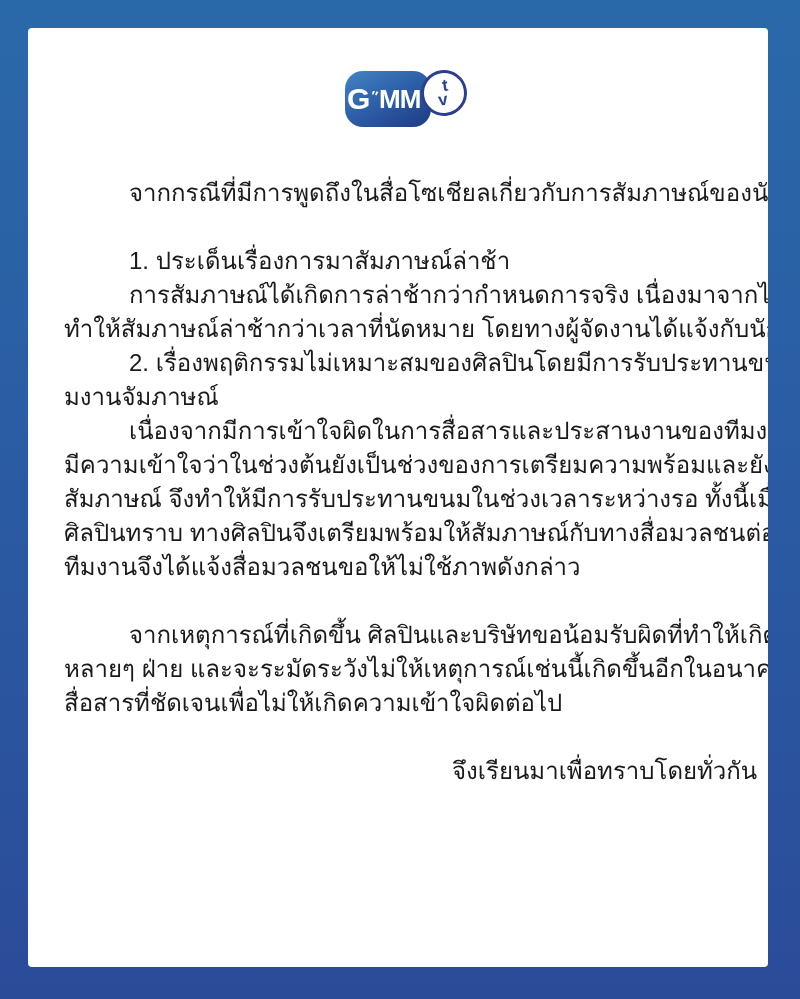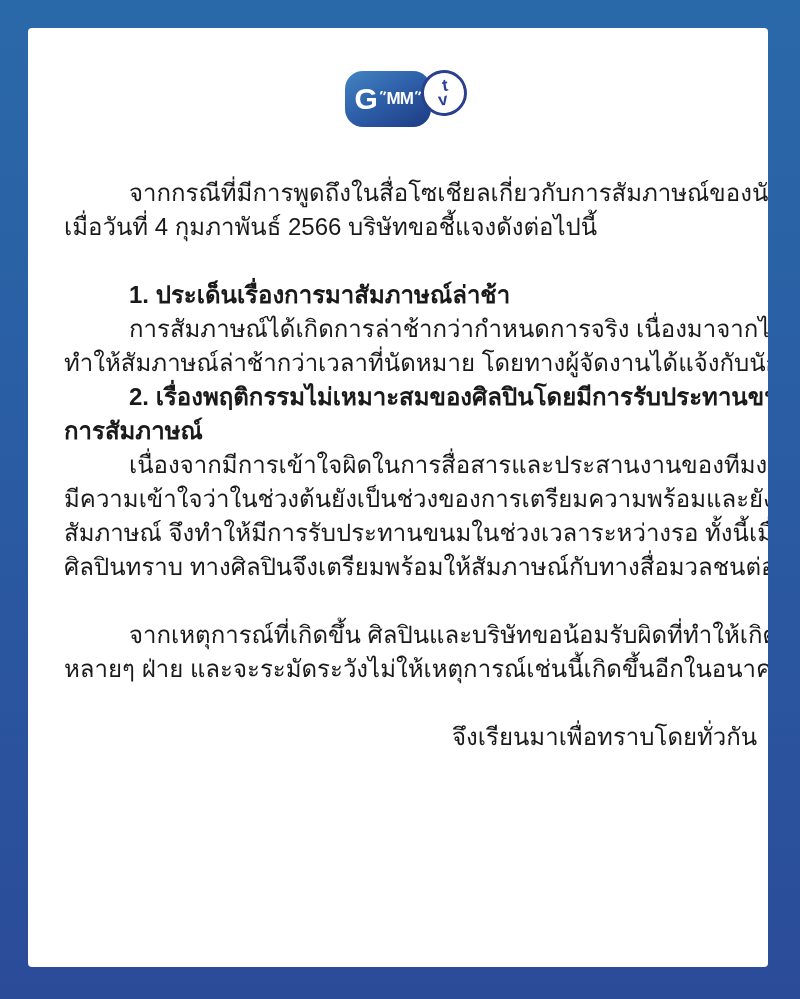--- a/index.html
+++ b/index.html
@@ -31,21 +31,21 @@
   }
   .tv-body{
     position:absolute;left:0;top:1px;
     width:86px;height:56px;
     border-radius:18px;
     background:linear-gradient(150deg,#4484c3 0%,#2d5fa8 48%,#1d3b82 100%);
     display:flex;align-items:center;justify-content:center;
     color:#ffffff;font-weight:bold;
   }
   .logo-g{font-size:30px;line-height:30px;}
-  .logo-mm{font-size:17px;line-height:26px;letter-spacing:-1px;}
+  .logo-mm{font-size:26px;line-height:26px;letter-spacing:-1px;}
   .logo-tick{font-size:14px;position:relative;top:-3px;margin:0 1px;transform:rotate(10deg);}
   .tv-circle{
     position:absolute;left:76px;top:0;
     width:46px;height:46px;
     border-radius:50%;
     background:#ffffff;
     border:3px solid #2b3f8f;
     box-sizing:border-box;
     display:flex;flex-direction:column;align-items:center;justify-content:center;
     color:#2b4397;font-weight:bold;
@@ -56,21 +56,21 @@
   
   .text{
     color:#1a1a1a;
     font-size:24px;
   }
   .line{
     height:34px;line-height:34px;
     white-space:nowrap;
   }
   .indent{padding-left:65px;}
-  .bold{font-weight:bold;}
+  .bold{font-weight:normal;}
   .gap{height:34px;}
   .signoff{
     width:272px;
     margin:0 12px 16px auto;
     text-align:center;
   }
 </style>
 </head>
 <body>
 
@@ -86,39 +86,40 @@
       </div>
       <div class="tv-circle">
         <span class="tv-t">t</span>
         <span class="tv-v">v</span>
       </div>
     </div>
 
     <div class="text">
 
       <div class="line indent">จากกรณีที่มีการพูดถึงในสื่อโซเชียลเกี่ยวกับการสัมภาษณ์ของนักแสดง ที่กรุงไทเป</div>
-      <div class="line">เมื่อวันที่ 4 กุมภาพันธ์ 2566  บริษัทขอชี้แจงดังต่อไปนี้</div>
 
       <div class="gap"></div>
 
       <div class="line indent bold">1. ประเด็นเรื่องการมาสัมภาษณ์ล่าช้า</div>
       <div class="line indent">การสัมภาษณ์ได้เกิดการล่าช้ากว่ากำหนดการจริง เนื่องมาจากไฟล์ทบินดีเลย์ จึง</div>
       <div class="line">ทำให้สัมภาษณ์ล่าช้ากว่าเวลาที่นัดหมาย โดยทางผู้จัดงานได้แจ้งกับนักข่าวให้ทราบล่วง</div>
 
       <div class="line indent bold">2. เรื่องพฤติกรรมไม่เหมาะสมของศิลปินโดยมีการรับประทานขนมในระหว่าง</div>
-      <div class="line bold">การสัมภาษณ์</div>
+      <div class="line bold">มงานจัมภาษณ์</div>
       <div class="line indent">เนื่องจากมีการเข้าใจผิดในการสื่อสารและประสานงานของทีมงาน ทำให้ศิลปิน</div>
       <div class="line">มีความเข้าใจว่าในช่วงต้นยังเป็นช่วงของการเตรียมความพร้อมและยังไม่ได้เริ่มถ่ายภาพและ</div>
       <div class="line">สัมภาษณ์ จึงทำให้มีการรับประทานขนมในช่วงเวลาระหว่างรอ ทั้งนี้เมื่อได้มีการชี้แจงให้</div>
       <div class="line">ศิลปินทราบ ทางศิลปินจึงเตรียมพร้อมให้สัมภาษณ์กับทางสื่อมวลชนต่อตามปกติ โดย</div>
+      <div class="line">ทีมงานจึงได้แจ้งสื่อมวลชนขอให้ไม่ใช้ภาพดังกล่าว</div>
 
       <div class="gap"></div>
 
       <div class="line indent">จากเหตุการณ์ที่เกิดขึ้น ศิลปินและบริษัทขอน้อมรับผิดที่ทำให้เกิดความไม่สบายใจกับ</div>
       <div class="line">หลายๆ ฝ่าย และจะระมัดระวังไม่ให้เหตุการณ์เช่นนี้เกิดขึ้นอีกในอนาคต รวมทั้งจะมีการ</div>
+      <div class="line">สื่อสารที่ชัดเจนเพื่อไม่ให้เกิดความเข้าใจผิดต่อไป</div>
 
       <div class="gap"></div>
 
       <div class="signoff">
         <div class="line">จึงเรียนมาเพื่อทราบโดยทั่วกัน</div>
       </div>
 
     </div>
   </div>
 </div>

